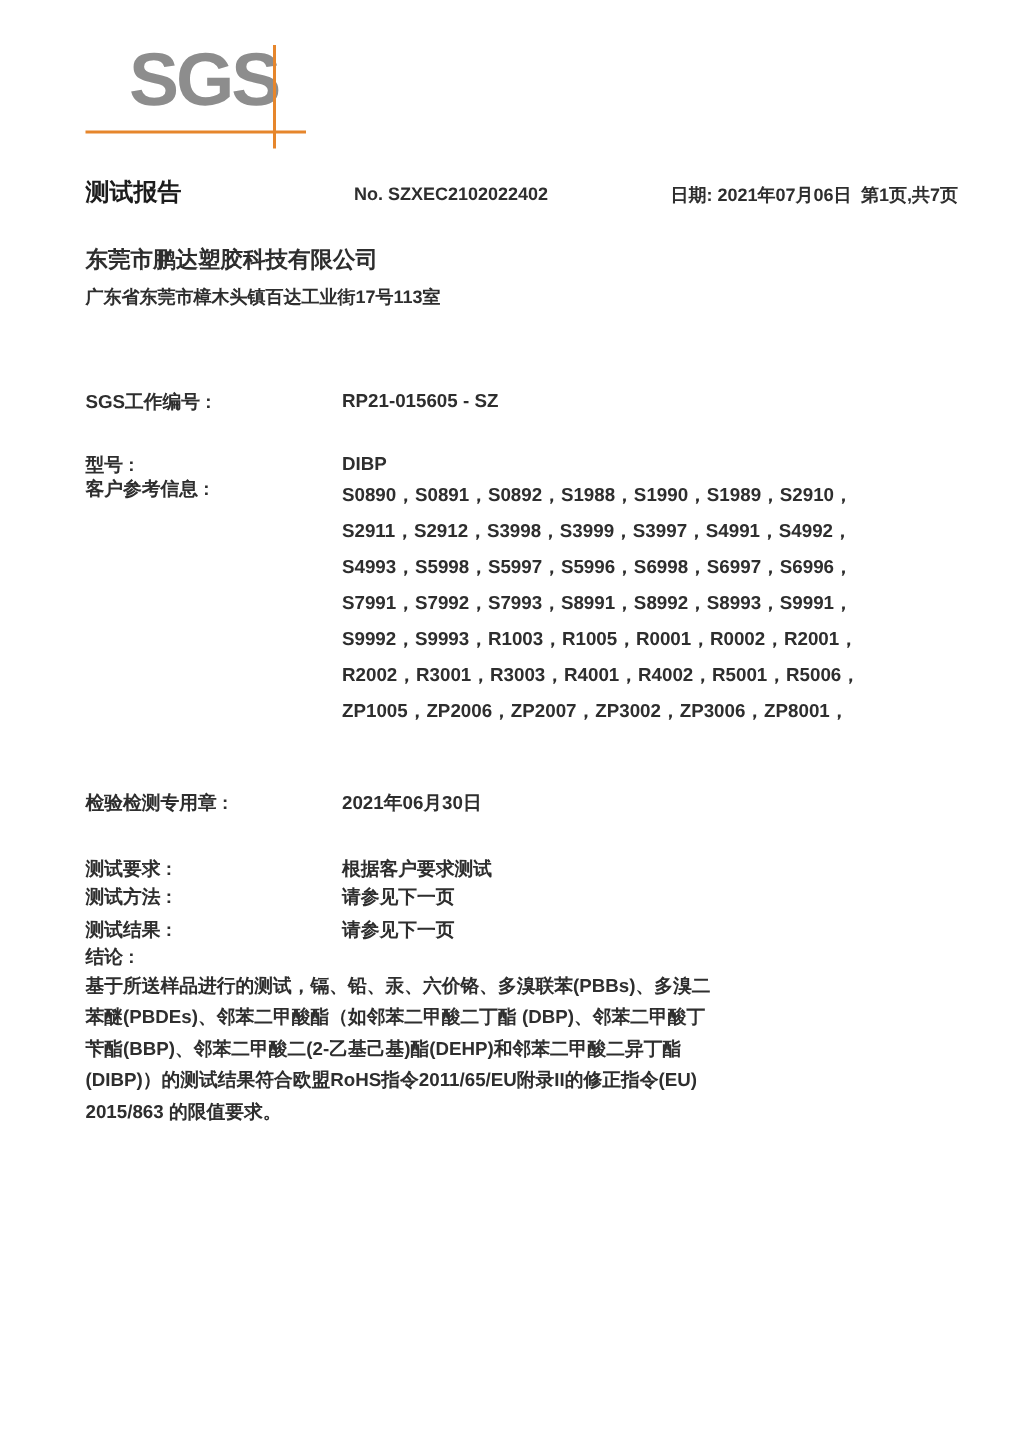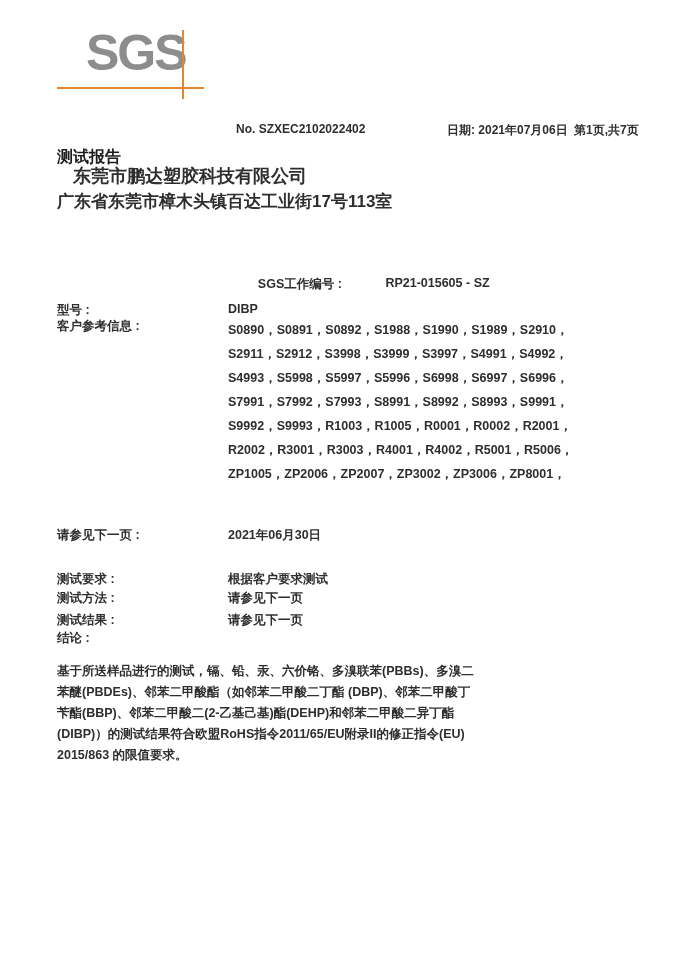--- a/index.html
+++ b/index.html
@@ -13,37 +13,37 @@
   }
   
   .logo-text{
     position:absolute;left:86px;top:28px;
     font-size:50px;font-weight:700;letter-spacing:-2px;
     color:#8d8d8d;line-height:1;
   }
   .logo-hline{position:absolute;left:57px;top:87px;width:147px;height:2px;background:#e6862c;}
   .logo-vline{position:absolute;left:182px;top:30px;width:2px;height:69px;background:#e6862c;}
   
-  .doc-title{position:absolute;left:57px;top:118px;font-size:16px;font-weight:700;color:#1c1c1c;margin-top:29px;}
+  .doc-title{position:absolute;left:57px;top:118px;font-size:16px;font-weight:700;color:#1c1c1c;}
   .report-no{position:absolute;left:236px;top:122px;font-size:12px;font-weight:700;}
   .report-date{position:absolute;left:447px;top:122px;font-size:12px;font-weight:700;}
   .report-page{position:absolute;left:574px;top:122px;font-size:12px;font-weight:700;}
   
-  .company{position:absolute;left:73px;top:164px;font-size:18px;font-weight:700;}
-  .addr{position:absolute;left:57px;top:190px;font-size:17px;font-weight:700;}
+  .company{position:absolute;left:57px;top:164px;font-size:15px;font-weight:700;}
+  .addr{position:absolute;left:57px;top:190px;font-size:12px;font-weight:700;}
   .statement{position:absolute;left:57px;top:249px;font-size:12.5px;font-weight:700;}
   
   .row{position:absolute;left:57px;right:30px;font-size:12.5px;font-weight:700;}
   .row .label{display:inline-block;width:171px;vertical-align:top;}
   .row .value{display:inline-block;vertical-align:top;}
-  .r-job{top:276px;text-align:center;} .r-model{top:302px;} .r-ref{top:318px;}
+  .r-job{top:260px;} .r-model{top:302px;} .r-ref{top:318px;}
   .r-recv{top:527px;} .r-period{top:549px;} .r-req{top:571px;}
   .r-method{top:590px;} .r-result{top:612px;} .r-concl{top:630px;}
   .ref-lines div{line-height:24px;}
-  .concl-text{width:420px;line-height:21px;margin-top:14px;}
+  .concl-text{width:420px;line-height:21px;}
   
   .stamp{position:absolute;left:58px;top:836px;width:112px;height:112px;}
   .company-en-1{position:absolute;left:40px;top:902px;font-size:8px;font-weight:700;color:#8f8f8f;width:160px;text-align:right;}
   .company-en-2{position:absolute;left:46px;top:914px;font-size:7px;color:#a8a8a8;width:150px;}
   .fineprint{
     position:absolute;left:193px;top:839px;width:480px;
     font-size:6.5px;line-height:6.9px;color:#3c3c3c;
     text-align:justify;font-weight:600;
   }
   .attention{color:#e4532a;font-weight:700;}
@@ -90,21 +90,21 @@
       <div>S2911，S2912，S3998，S3999，S3997，S4991，S4992，</div>
       <div>S4993，S5998，S5997，S5996，S6998，S6997，S6996，</div>
       <div>S7991，S7992，S7993，S8991，S8992，S8993，S9991，</div>
       <div>S9992，S9993，R1003，R1005，R0001，R0002，R2001，</div>
       <div>R2002，R3001，R3003，R4001，R4002，R5001，R5006，</div>
       <div>ZP1005，ZP2006，ZP2007，ZP3002，ZP3006，ZP8001，</div>
     </span>
   </div>
 
   <div class="row r-recv">
-    <span class="label">请参见下一页 :</span><span class="value">2021年06月30日</span>
+    <span class="label">检验检测专用章 :</span><span class="value">2021年06月30日</span>
   </div>
 
 
   <div class="row r-req">
     <span class="label">测试要求 :</span><span class="value">根据客户要求测试</span>
   </div>
 
   <div class="row r-method">
     <span class="label">测试方法 :</span><span class="value">请参见下一页</span>
   </div>

